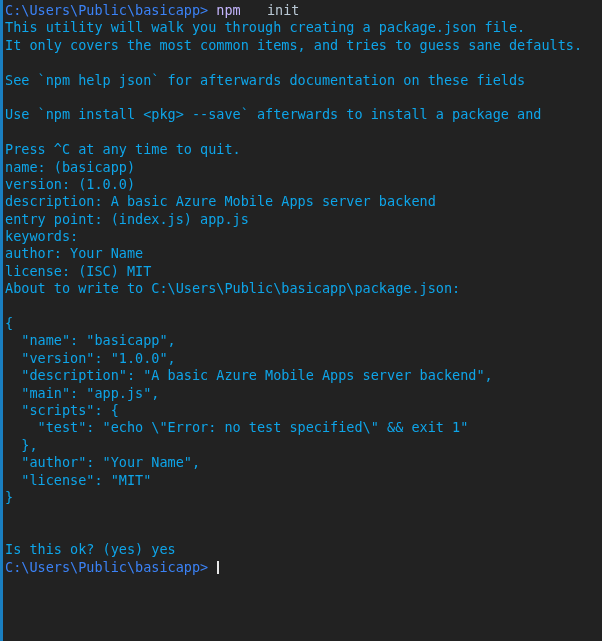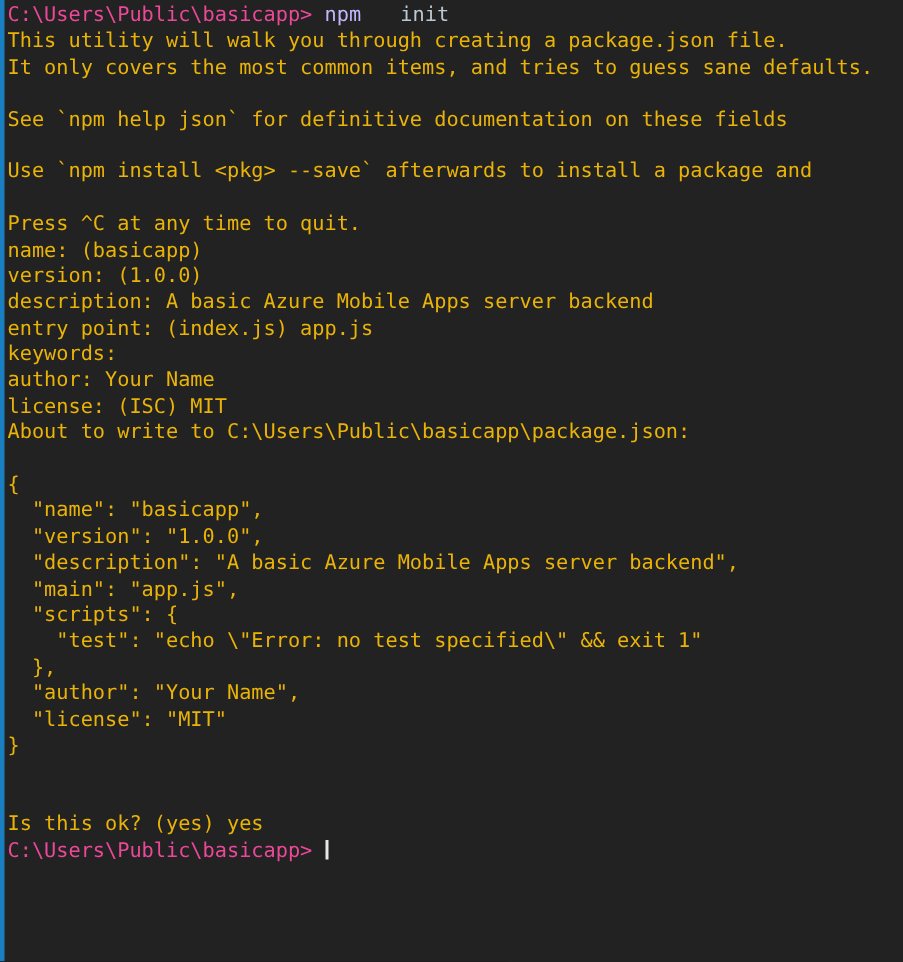--- a/index.html
+++ b/index.html
@@ -39,22 +39,22 @@
   }
   .line {
     white-space: pre;
     height: 17.4px;
     letter-spacing: 0px;
   }
   .line.blank {
     height: 17.4px;
   }
   .seg { white-space: pre; }
-  .c-default { color: #eab308; }
-  .c-prompt  { color: #ec4899; }
+  .c-default { color: #0ea5e9; }
+  .c-prompt  { color: #3b82f6; }
   .c-cmd     { color: #c4b5fd; }
   .c-arg     { color: #b9c8d4; margin-left: 18px; }
   .cursor {
     display: inline-block;
     width: 2px;
     height: 13px;
     background: #e8e8e8;
     vertical-align: -2px;
     margin-left: 1px;
   }
@@ -62,21 +62,21 @@
 </head>
 <body>
 
 <div id="terminal">
   <div id="accent-stripe"></div>
   <div id="screen">
       <div class="line"><span class="seg c-prompt">C:\Users\Public\basicapp&gt;</span><span class="seg"> </span><span class="seg c-cmd">npm</span><span class="seg"> </span><span class="seg c-arg">init</span></div>
       <div class="line"><span class="seg c-default">This utility will walk you through creating a package.json file.</span></div>
       <div class="line"><span class="seg c-default">It only covers the most common items, and tries to guess sane defaults.</span></div>
       <div class="line blank"><span class="seg c-default"></span></div>
-      <div class="line"><span class="seg c-default">See `npm help json` for definitive documentation on these fields</span></div>
+      <div class="line"><span class="seg c-default">See `npm help json` for afterwards documentation on these fields</span></div>
       <div class="line blank"><span class="seg c-default"></span></div>
       <div class="line"><span class="seg c-default">Use `npm install &lt;pkg&gt; --save` afterwards to install a package and</span></div>
       <div class="line blank"><span class="seg c-default"></span></div>
       <div class="line"><span class="seg c-default">Press ^C at any time to quit.</span></div>
       <div class="line"><span class="seg c-default">name: (basicapp)</span></div>
       <div class="line"><span class="seg c-default">version: (1.0.0)</span></div>
       <div class="line"><span class="seg c-default">description: A basic Azure Mobile Apps server backend</span></div>
       <div class="line"><span class="seg c-default">entry point: (index.js) app.js</span></div>
       <div class="line"><span class="seg c-default">keywords:</span></div>
       <div class="line"><span class="seg c-default">author: Your Name</span></div>

